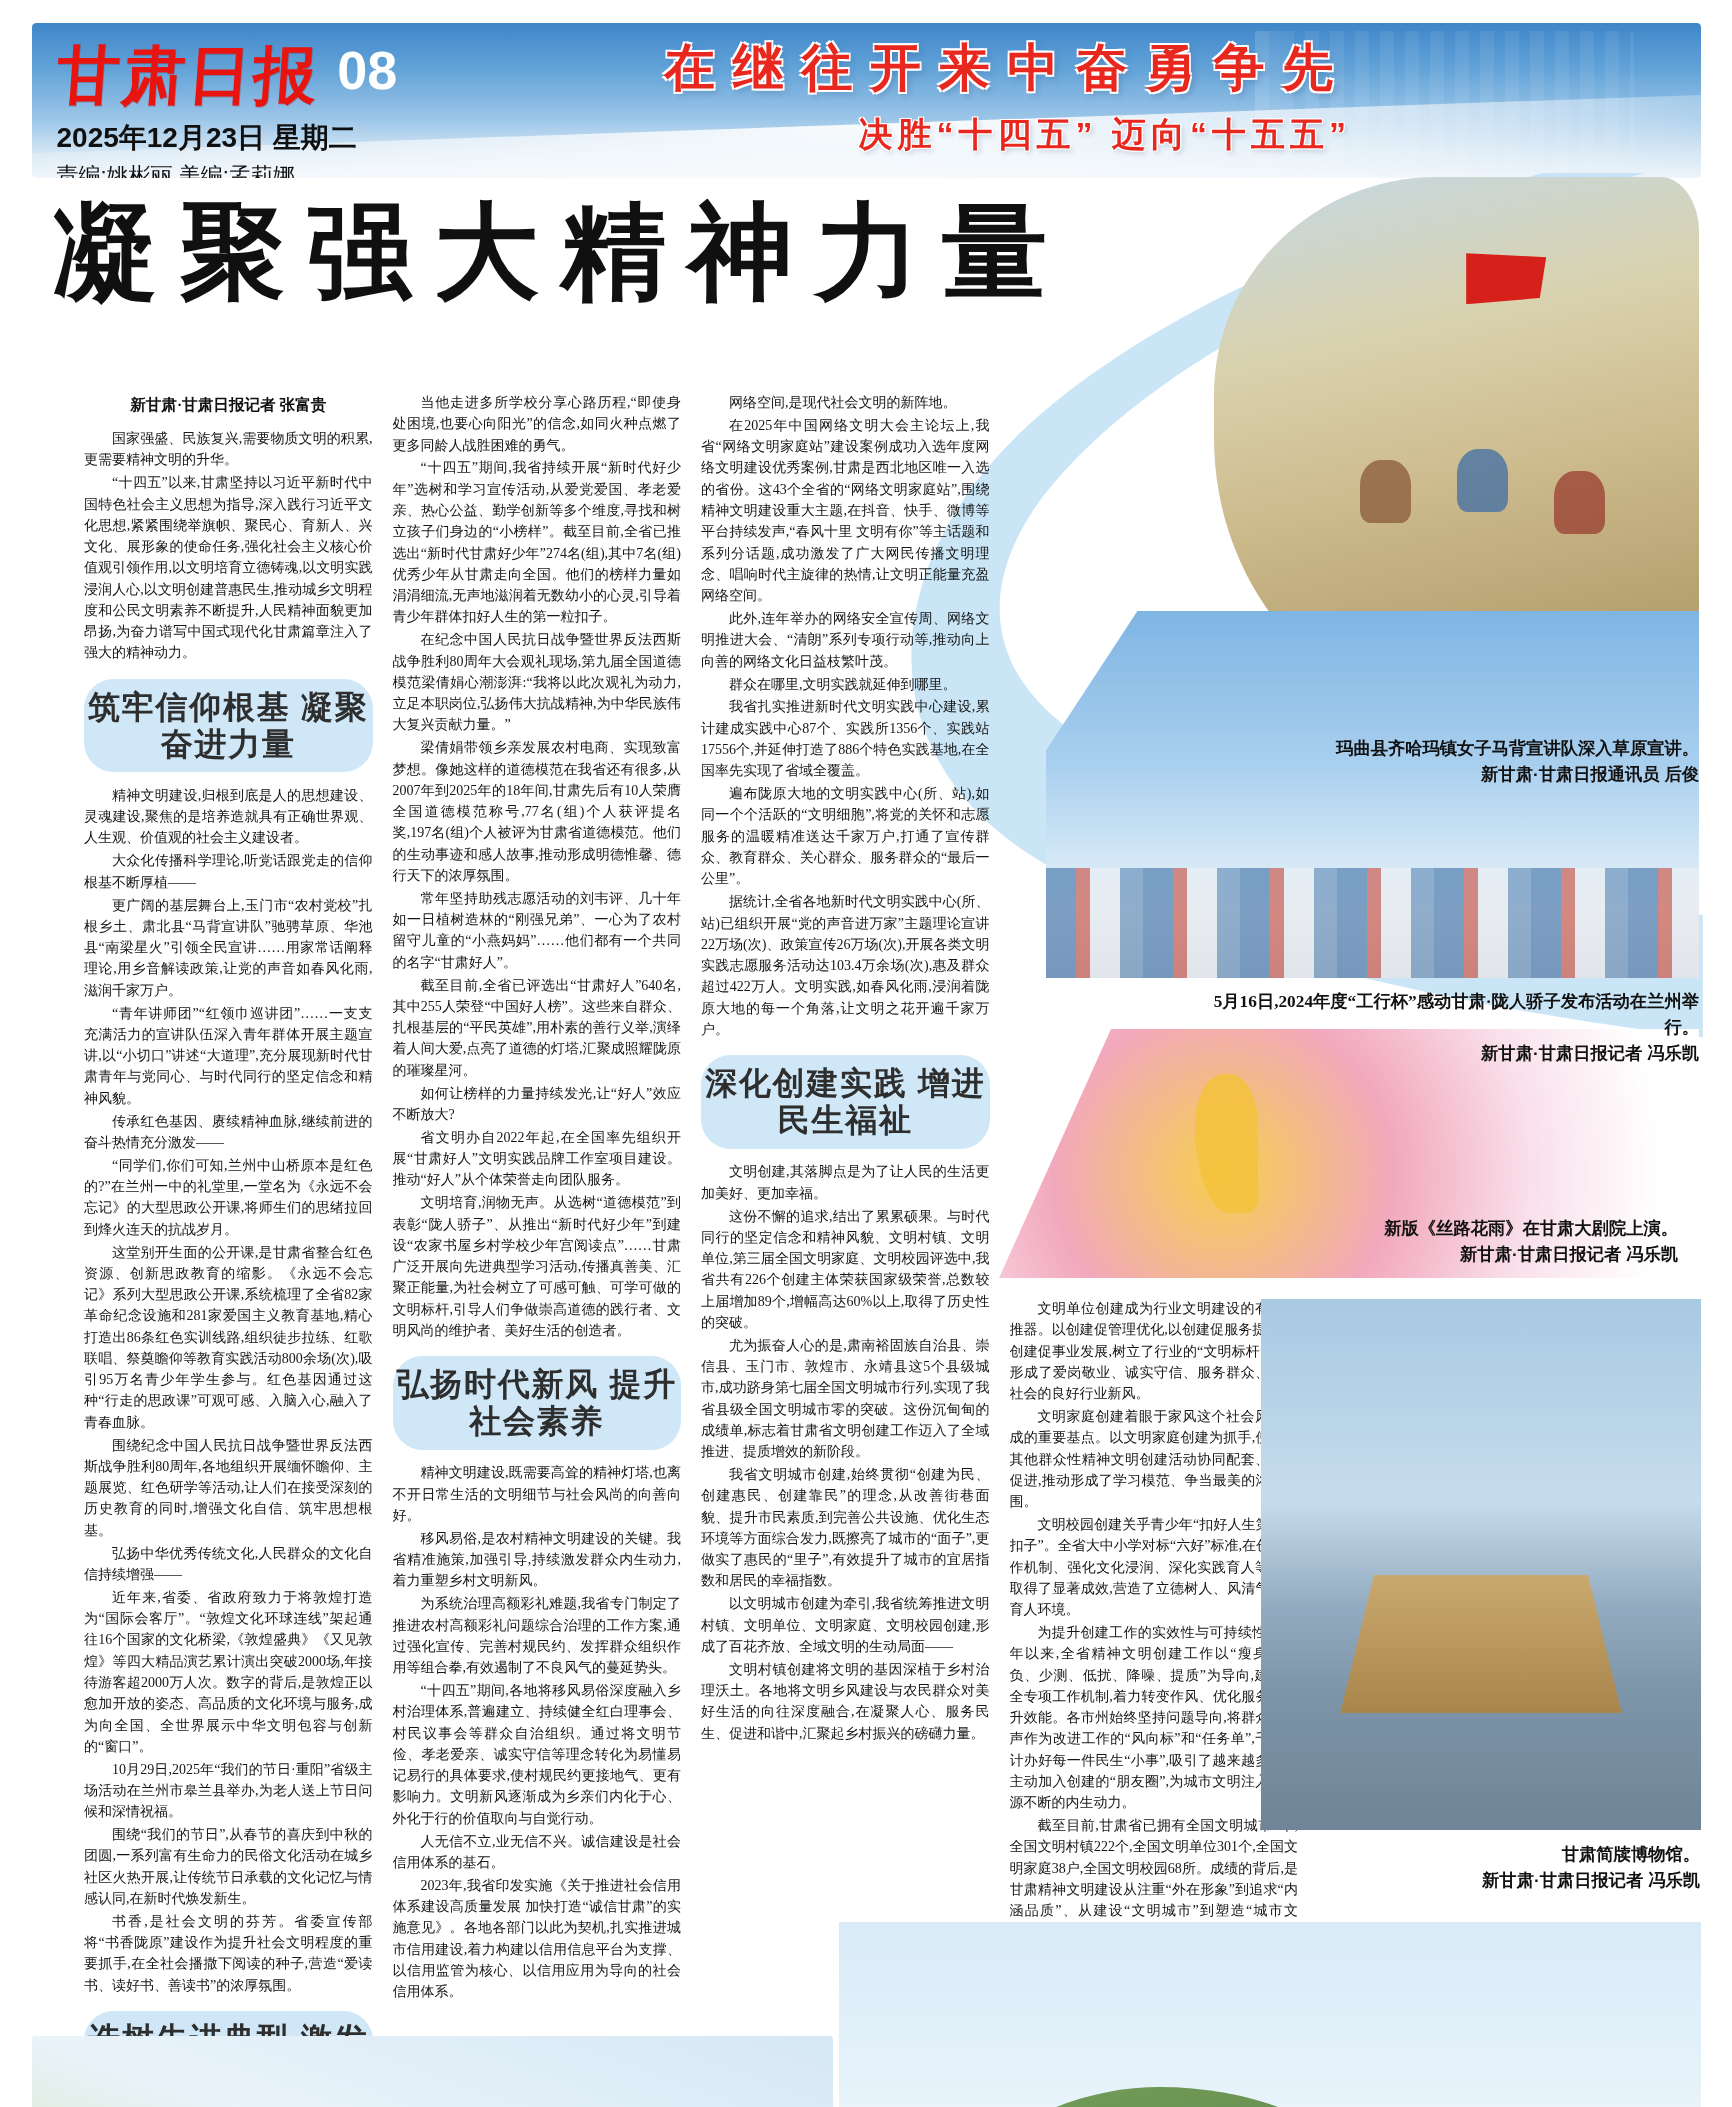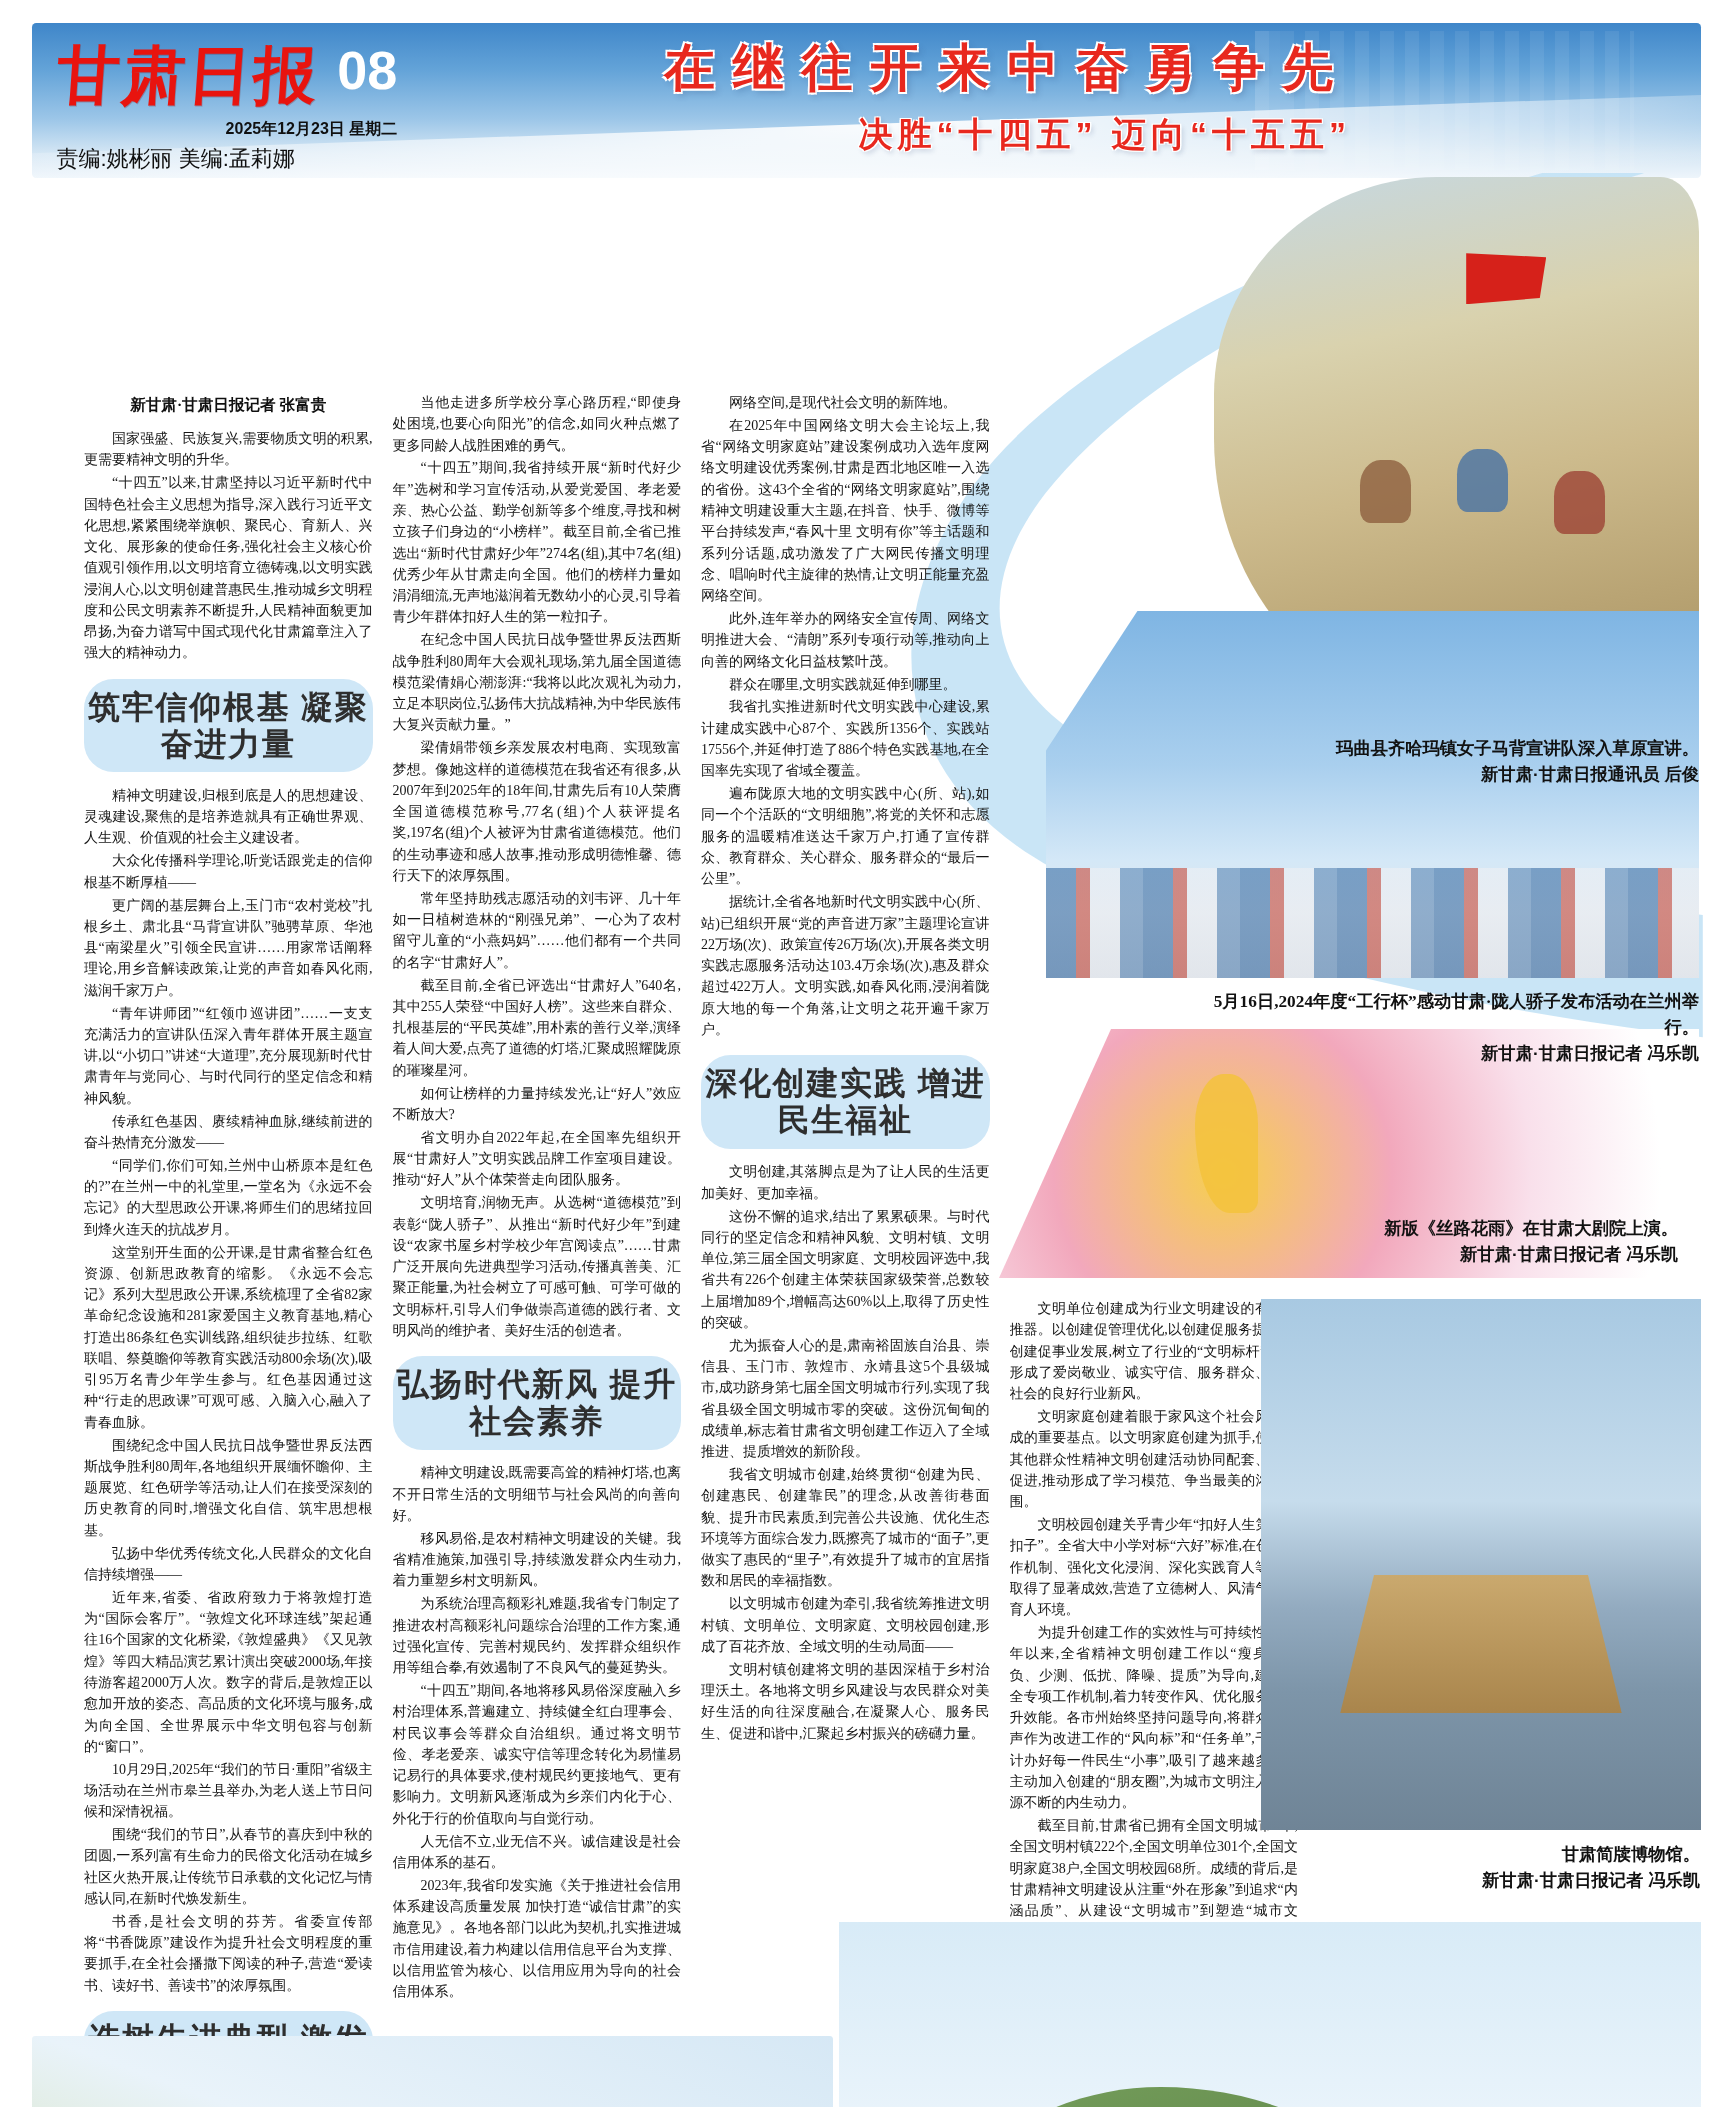--- a/index.html
+++ b/index.html
@@ -17,21 +17,21 @@
     background:
       linear-gradient(0deg,rgba(255,255,255,.18) 0 139px) 0 0/25px 139px no-repeat,
       repeating-linear-gradient(90deg,rgba(255,255,255,.14) 0 14.3px,rgba(255,255,255,0) 14.3px 25px);
     opacity:.5;}
   .mast-left{position:absolute;left:24.5px;top:16px;z-index:3;}
   .paper-logo{font-family:"Liberation Serif",serif;font-weight:900;font-size:63px;line-height:1;
     color:#e8140f;letter-spacing:2.5px;transform:skewX(-4deg);display:inline-block;
     text-shadow:0.8px 0.8px 0 rgba(120,0,0,.25);}
   .page-num{font-family:"Liberation Sans",sans-serif;font-weight:900;font-size:54px;color:#ffffff;
     margin-left:17px;vertical-align:7.6px;}
-  .date-line{margin-top:11px;font-family:"Liberation Sans",sans-serif;font-weight:700;font-size:16px;color:#101010;text-align:right;}
+  .date-line{margin-top:11px;font-family:"Liberation Sans",sans-serif;font-weight:700;font-size:28px;color:#101010;}
   .editors-line{margin-top:4.2px;font-family:"Liberation Sans",sans-serif;font-weight:400;font-size:22px;color:#101010;}
   .banner{position:absolute;left:455px;top:11px;width:864px;text-align:right;z-index:3;}
   .banner-main{font-family:"Liberation Sans",sans-serif;font-weight:900;font-size:51px;color:#e8281e;
     letter-spacing:17.7px;white-space:nowrap;
     text-shadow:1.7px 1.7px 0 #fff,-1.7px -1.7px 0 #fff,1.7px -1.7px 0 #fff,-1.7px 1.7px 0 #fff,3.4px 4.2px 6.7px rgba(30,60,110,.25);}
   .banner-sub{margin-top:9.3px;font-family:"Liberation Sans",sans-serif;font-weight:900;font-size:34px;color:#e8281e;
     letter-spacing:5px;white-space:nowrap;
     text-shadow:1.3px 1.3px 0 #fff,-1.3px -1.3px 0 #fff,1.3px -1.3px 0 #fff,-1.3px 1.3px 0 #fff,2.5px 3.4px 5px rgba(30,60,110,.22);}
 
   
@@ -117,20 +117,21 @@
       <div class="banner-main">在继往开来中奋勇争先</div>
       <div class="banner-sub">决胜“十四五” 迈向“十五五”</div>
     </div>
   </header>
 
   <svg class="swoosh" width="843" height="1012" viewBox="0 0 2000 2400">
     <path d="M1850,0 C1250,180 700,420 430,760 C230,1020 300,1280 700,1430 C1100,1580 1500,1700 1990,1760 L1990,2050 C1400,1980 800,1840 450,1650 C80,1450 10,1080 260,740 C520,390 1150,120 1750,-40 Z" fill="#bfe0f5" opacity="0.85"></path>
     <path d="M1800,60 C1250,240 760,460 520,760 C360,970 420,1180 760,1320 C1120,1460 1520,1560 1990,1620 L1990,1700 C1480,1640 1040,1520 700,1380 C360,1230 290,990 470,740 C700,430 1250,190 1780,20 Z" fill="#ffffff" opacity="0.9"></path>
   </svg>
 
+  <h1 class="headline">凝聚强大精神力量</h1>
 
   <div class="columns">
     <div class="col">
         <p class="byline">新甘肃·甘肃日报记者 张富贵</p>
         <p class="para">国家强盛、民族复兴,需要物质文明的积累,更需要精神文明的升华。</p>
         <p class="para">“十四五”以来,甘肃坚持以习近平新时代中国特色社会主义思想为指导,深入践行习近平文化思想,紧紧围绕举旗帜、聚民心、育新人、兴文化、展形象的使命任务,强化社会主义核心价值观引领作用,以文明培育立德铸魂,以文明实践浸润人心,以文明创建普惠民生,推动城乡文明程度和公民文明素养不断提升,人民精神面貌更加昂扬,为奋力谱写中国式现代化甘肃篇章注入了强大的精神动力。</p>
         <h3 class="sec-head">筑牢信仰根基 凝聚奋进力量</h3>
         <p class="para">精神文明建设,归根到底是人的思想建设、灵魂建设,聚焦的是培养造就具有正确世界观、人生观、价值观的社会主义建设者。</p>
         <p class="para">大众化传播科学理论,听党话跟党走的信仰根基不断厚植——</p>
         <p class="para">更广阔的基层舞台上,玉门市“农村党校”扎根乡土、肃北县“马背宣讲队”驰骋草原、华池县“南梁星火”引领全民宣讲……用家常话阐释理论,用乡音解读政策,让党的声音如春风化雨,滋润千家万户。</p>

